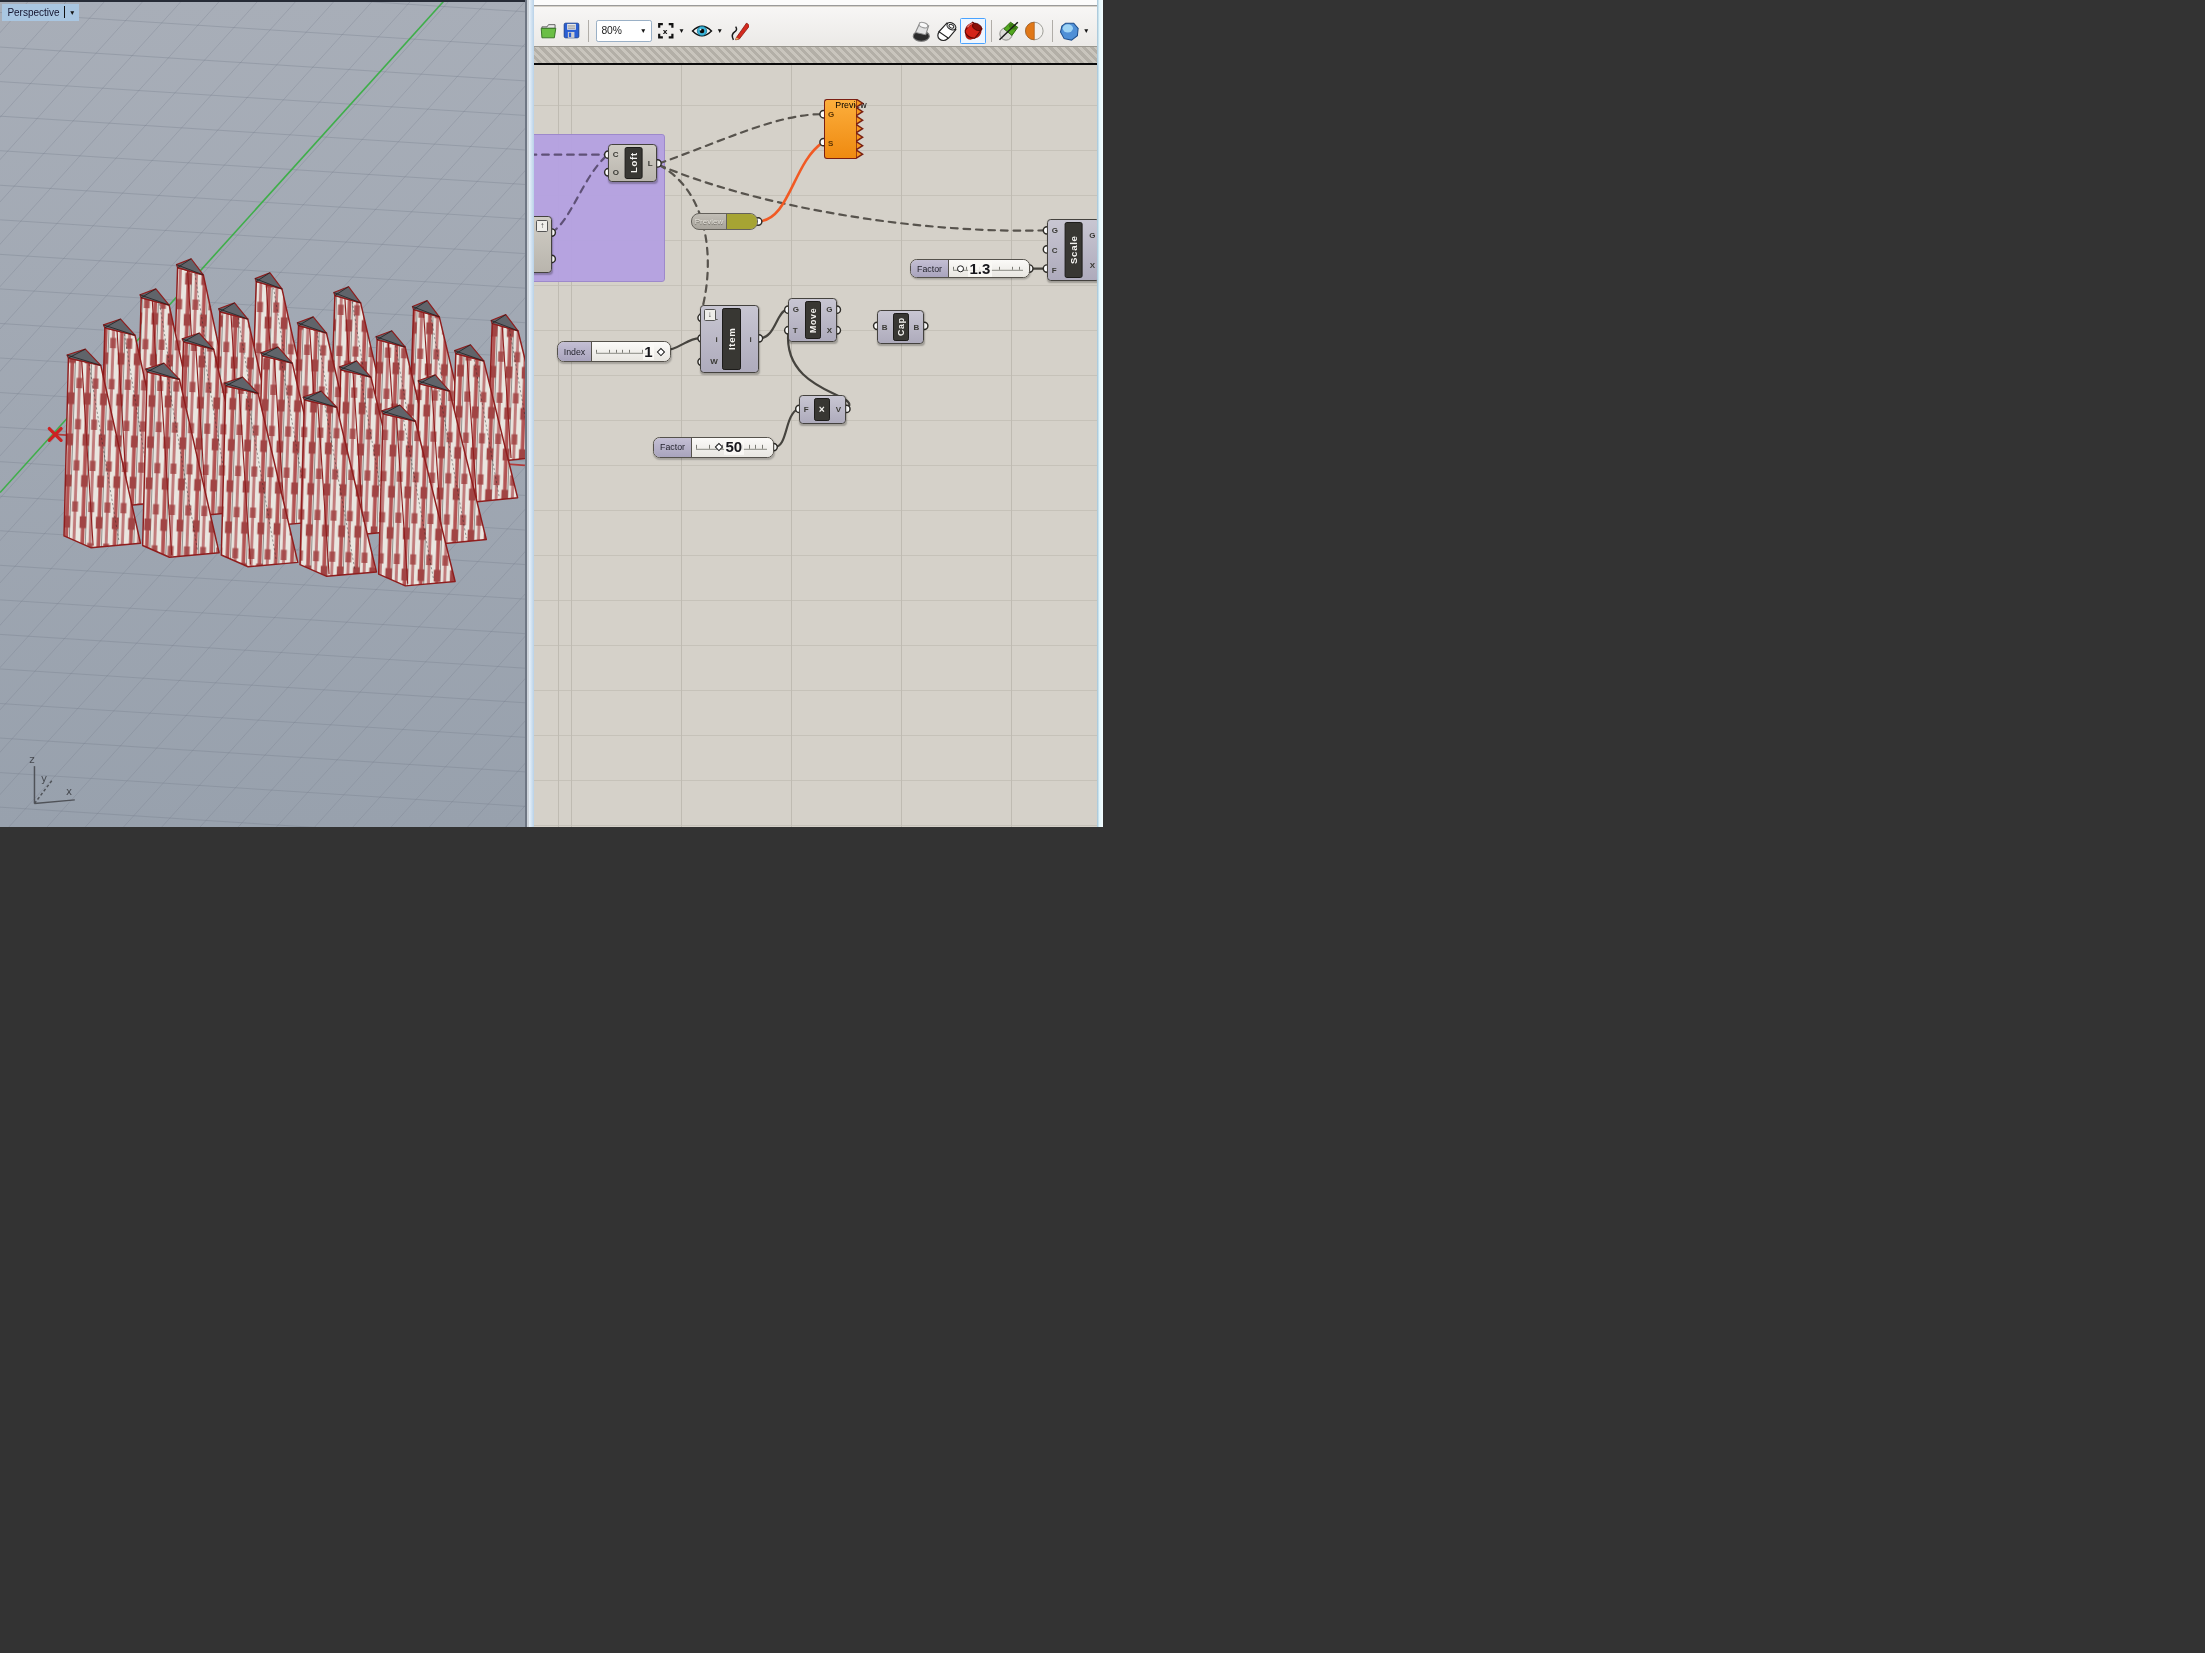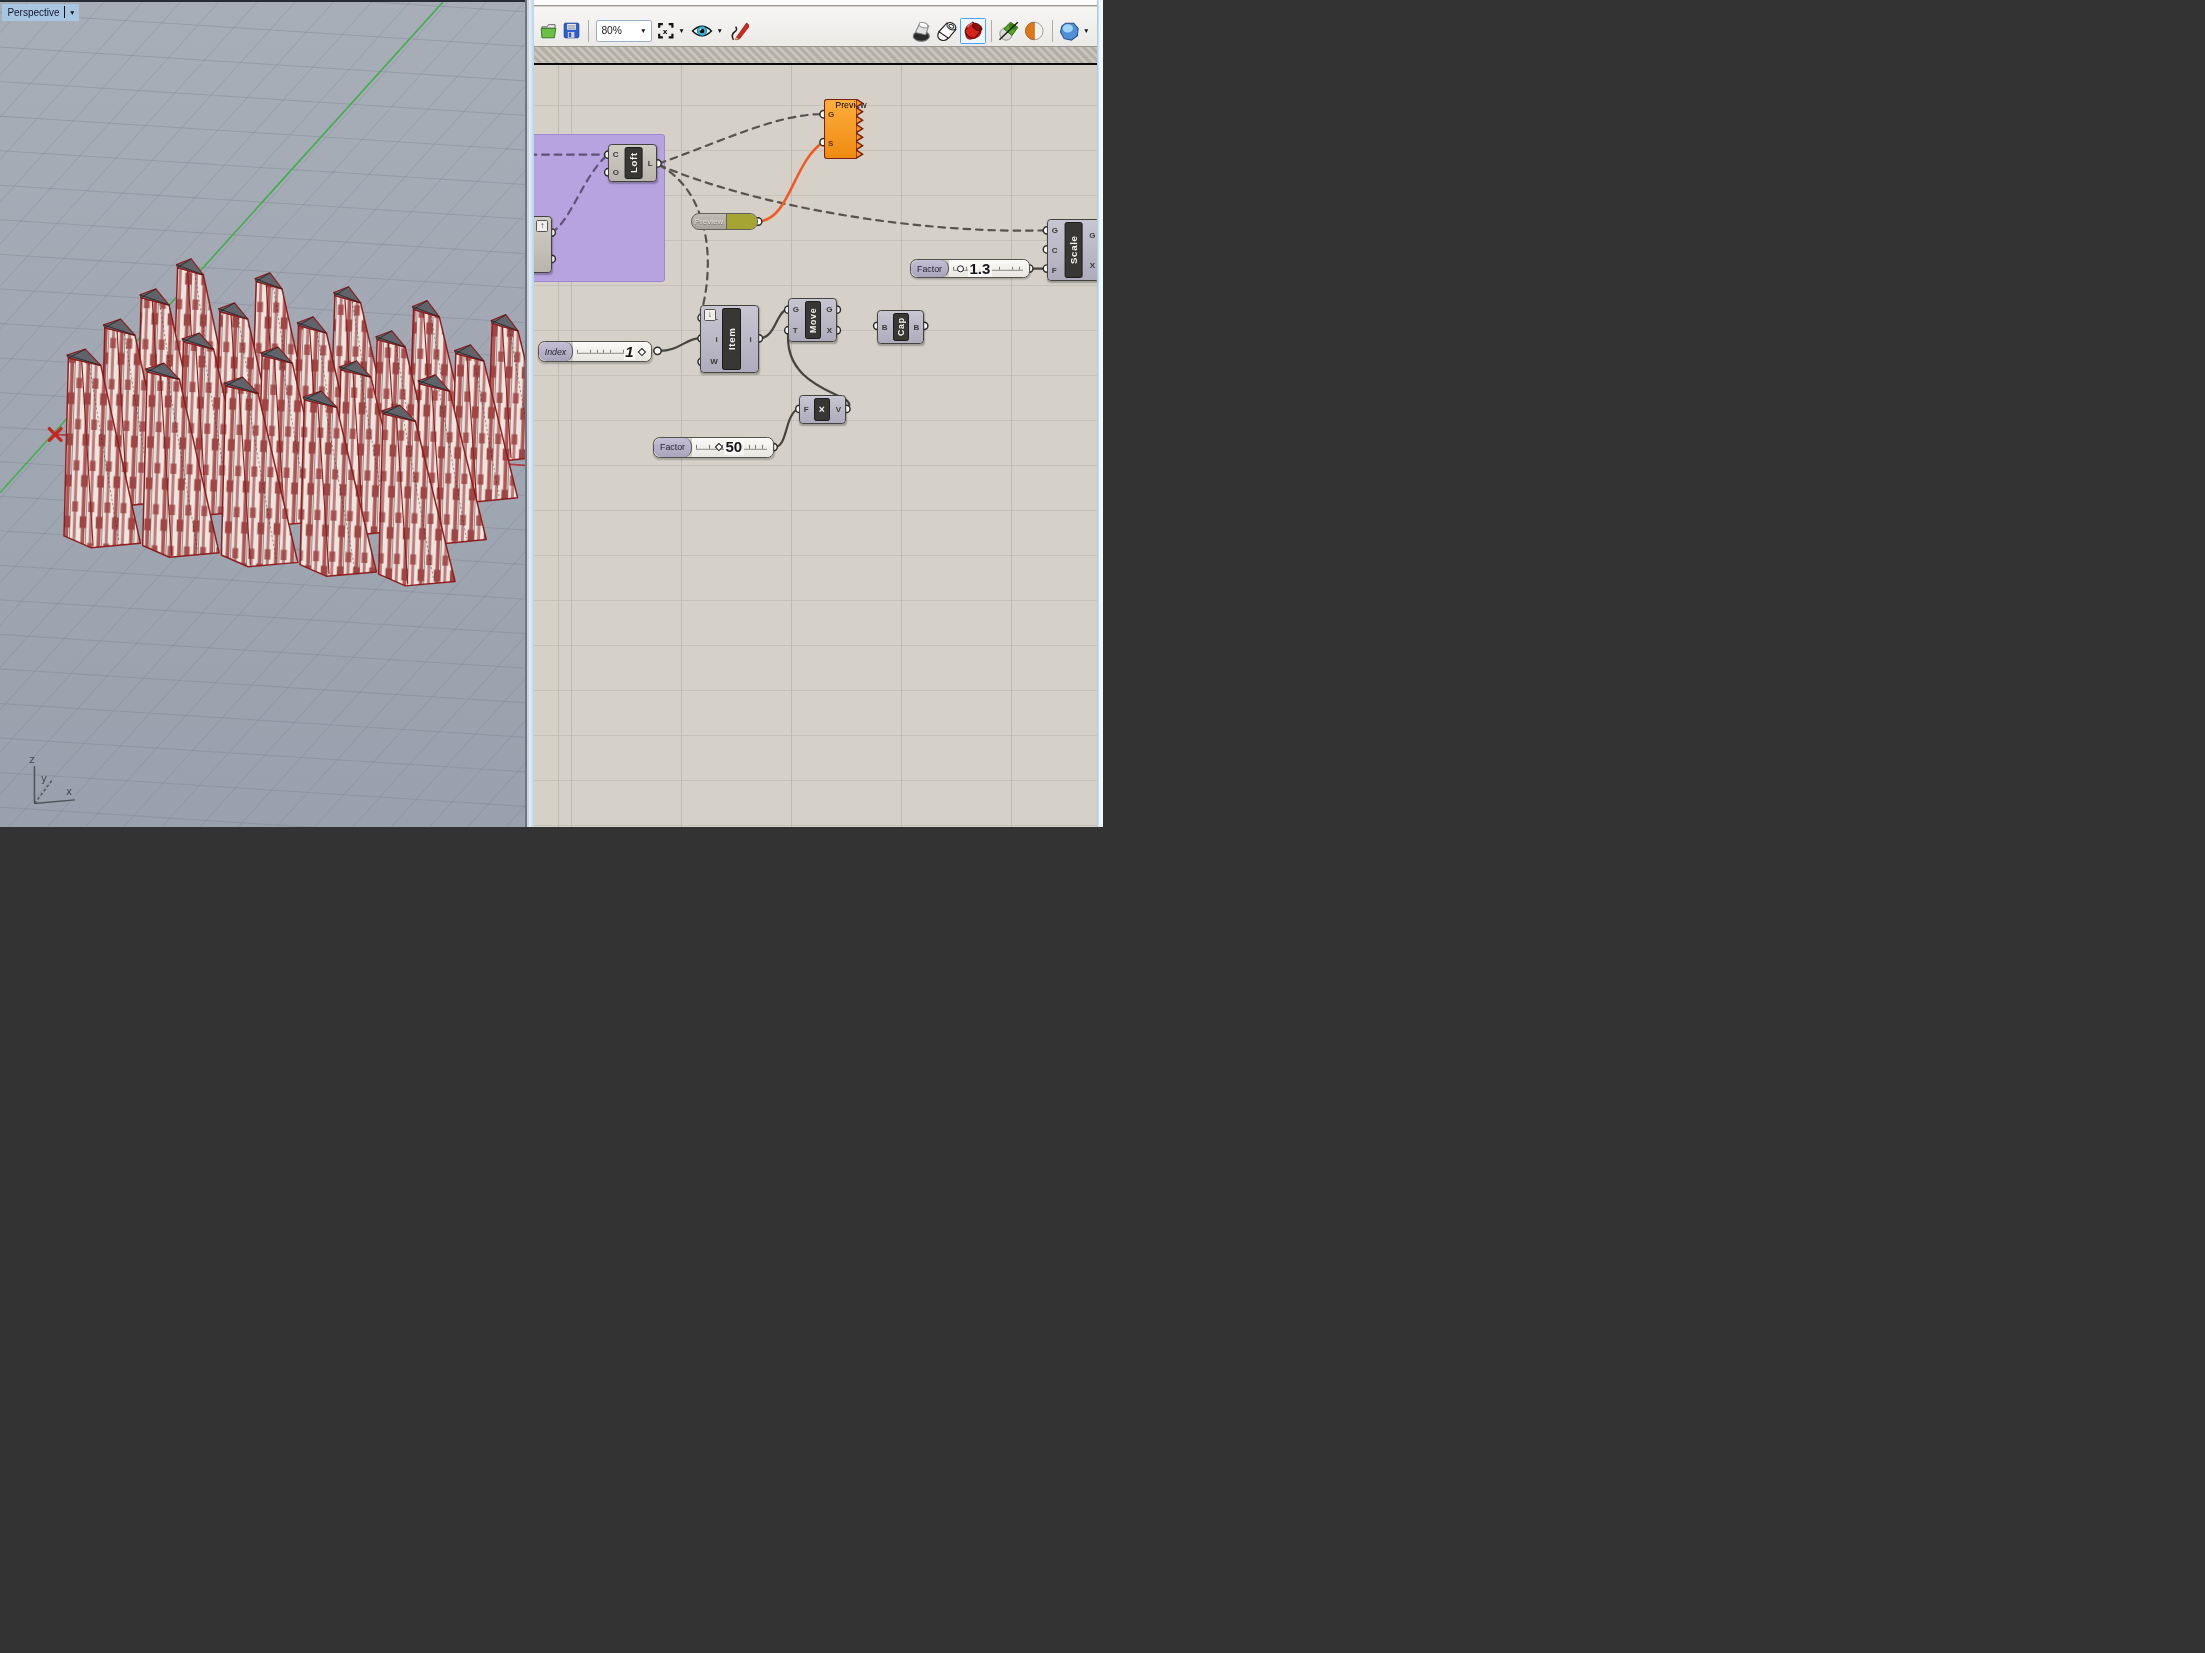--- a/index.html
+++ b/index.html
@@ -48,21 +48,21 @@
 
   
   .comp{position:absolute;border:1.1px solid #44423e;border-radius:3.7px;box-shadow:0.7px 1.5px 1.5px rgba(0,0,0,0.25);display:flex;}
   .comp .lab{background:#383733;border:0.7px solid #1d1c1a;border-radius:2.2px;color:#f4f3f0;font-weight:bold;display:flex;align-items:center;justify-content:center;writing-mode:vertical-rl;transform:rotate(180deg);font-size:9.6px;letter-spacing:0.7px;margin:auto;}
   .ports{display:flex;flex-direction:column;justify-content:space-around;font-size:8px;font-weight:bold;color:#3a3a35;}
   .grey1{background:linear-gradient(#d0cdc5,#b9b5ad);}
   .grey2{background:linear-gradient(#c8c6d2,#aeabbc);}
 
   
   .slider{position:absolute;border:1.1px solid #55524c;border-radius:6.6px;overflow:hidden;display:flex;box-shadow:0.7px 1.5px 1.5px rgba(0,0,0,0.22);}
-  .slider .slab{background:linear-gradient(#c4bfd4,#a9a4bd);color:#24242e;font-size:8.8px;display:flex;align-items:center;justify-content:center;border-right:1.5px solid #55524c;border-radius:8px;}
+  .slider .slab{background:linear-gradient(#c4bfd4,#a9a4bd);color:#24242e;font-size:8.8px;display:flex;align-items:center;justify-content:center;border-right:1.5px solid #55524c;}
   .slider .track{flex:1;background:linear-gradient(#fbfaf8,#e8e6e1);position:relative;}
   .ticks{position:absolute;left:4.4px;right:5.9px;top:50%;height:4.4px;transform:translateY(-2.2px);
      background:repeating-linear-gradient(90deg,#7a7a74 0 0.7px,rgba(0,0,0,0) 0.7px 6.6px);border-bottom:0.7px solid #8a8a84;}
   .knob-circle{position:absolute;width:7.4px;height:7.4px;border:1.8px solid #1c1c1c;border-radius:50%;background:#fff;top:50%;transform:translateY(-50%);}
   .knob-diamond{position:absolute;width:5.9px;height:5.9px;border:1.5px solid #1c1c1c;background:#fff;top:50%;transform:translateY(-50%) rotate(45deg);}
   .sval{position:absolute;top:50%;transform:translateY(-54%);font-size:15px;font-weight:bold;color:#17171c;background:rgba(250,249,246,.85);padding:0 1.5px;}
 
   svg text{font-family:"DejaVu Sans",sans-serif;}
 </style>
 </head>
@@ -548,21 +548,21 @@
 
       <div class="slider" style="left:376px;top:194px;width:120px;height:19px;">
         <div class="slab" style="width:38px;">Factor</div>
         <div class="track">
           <div class="ticks"></div>
           <div class="knob-circle" style="left:8px;"></div>
           <div class="sval" style="left:19px;">1.3</div>
         </div>
       </div>
 
-      <div class="slider" style="left:4px;top:276px;width:114px;height:21px;font-style:italic;">
+      <div class="slider" style="left:23px;top:276px;width:114px;height:21px;">
         <div class="slab" style="width:34px;">Index</div>
         <div class="track">
           <div class="ticks" style="right:19px;"></div>
           <div class="sval" style="right:16px;">1</div>
           <div class="knob-diamond" style="right:6.6px;"></div>
         </div>
       </div>
 
       <div class="slider" style="left:119px;top:372px;width:121px;height:20.6px;">
         <div class="slab" style="width:38px;">Factor</div>

